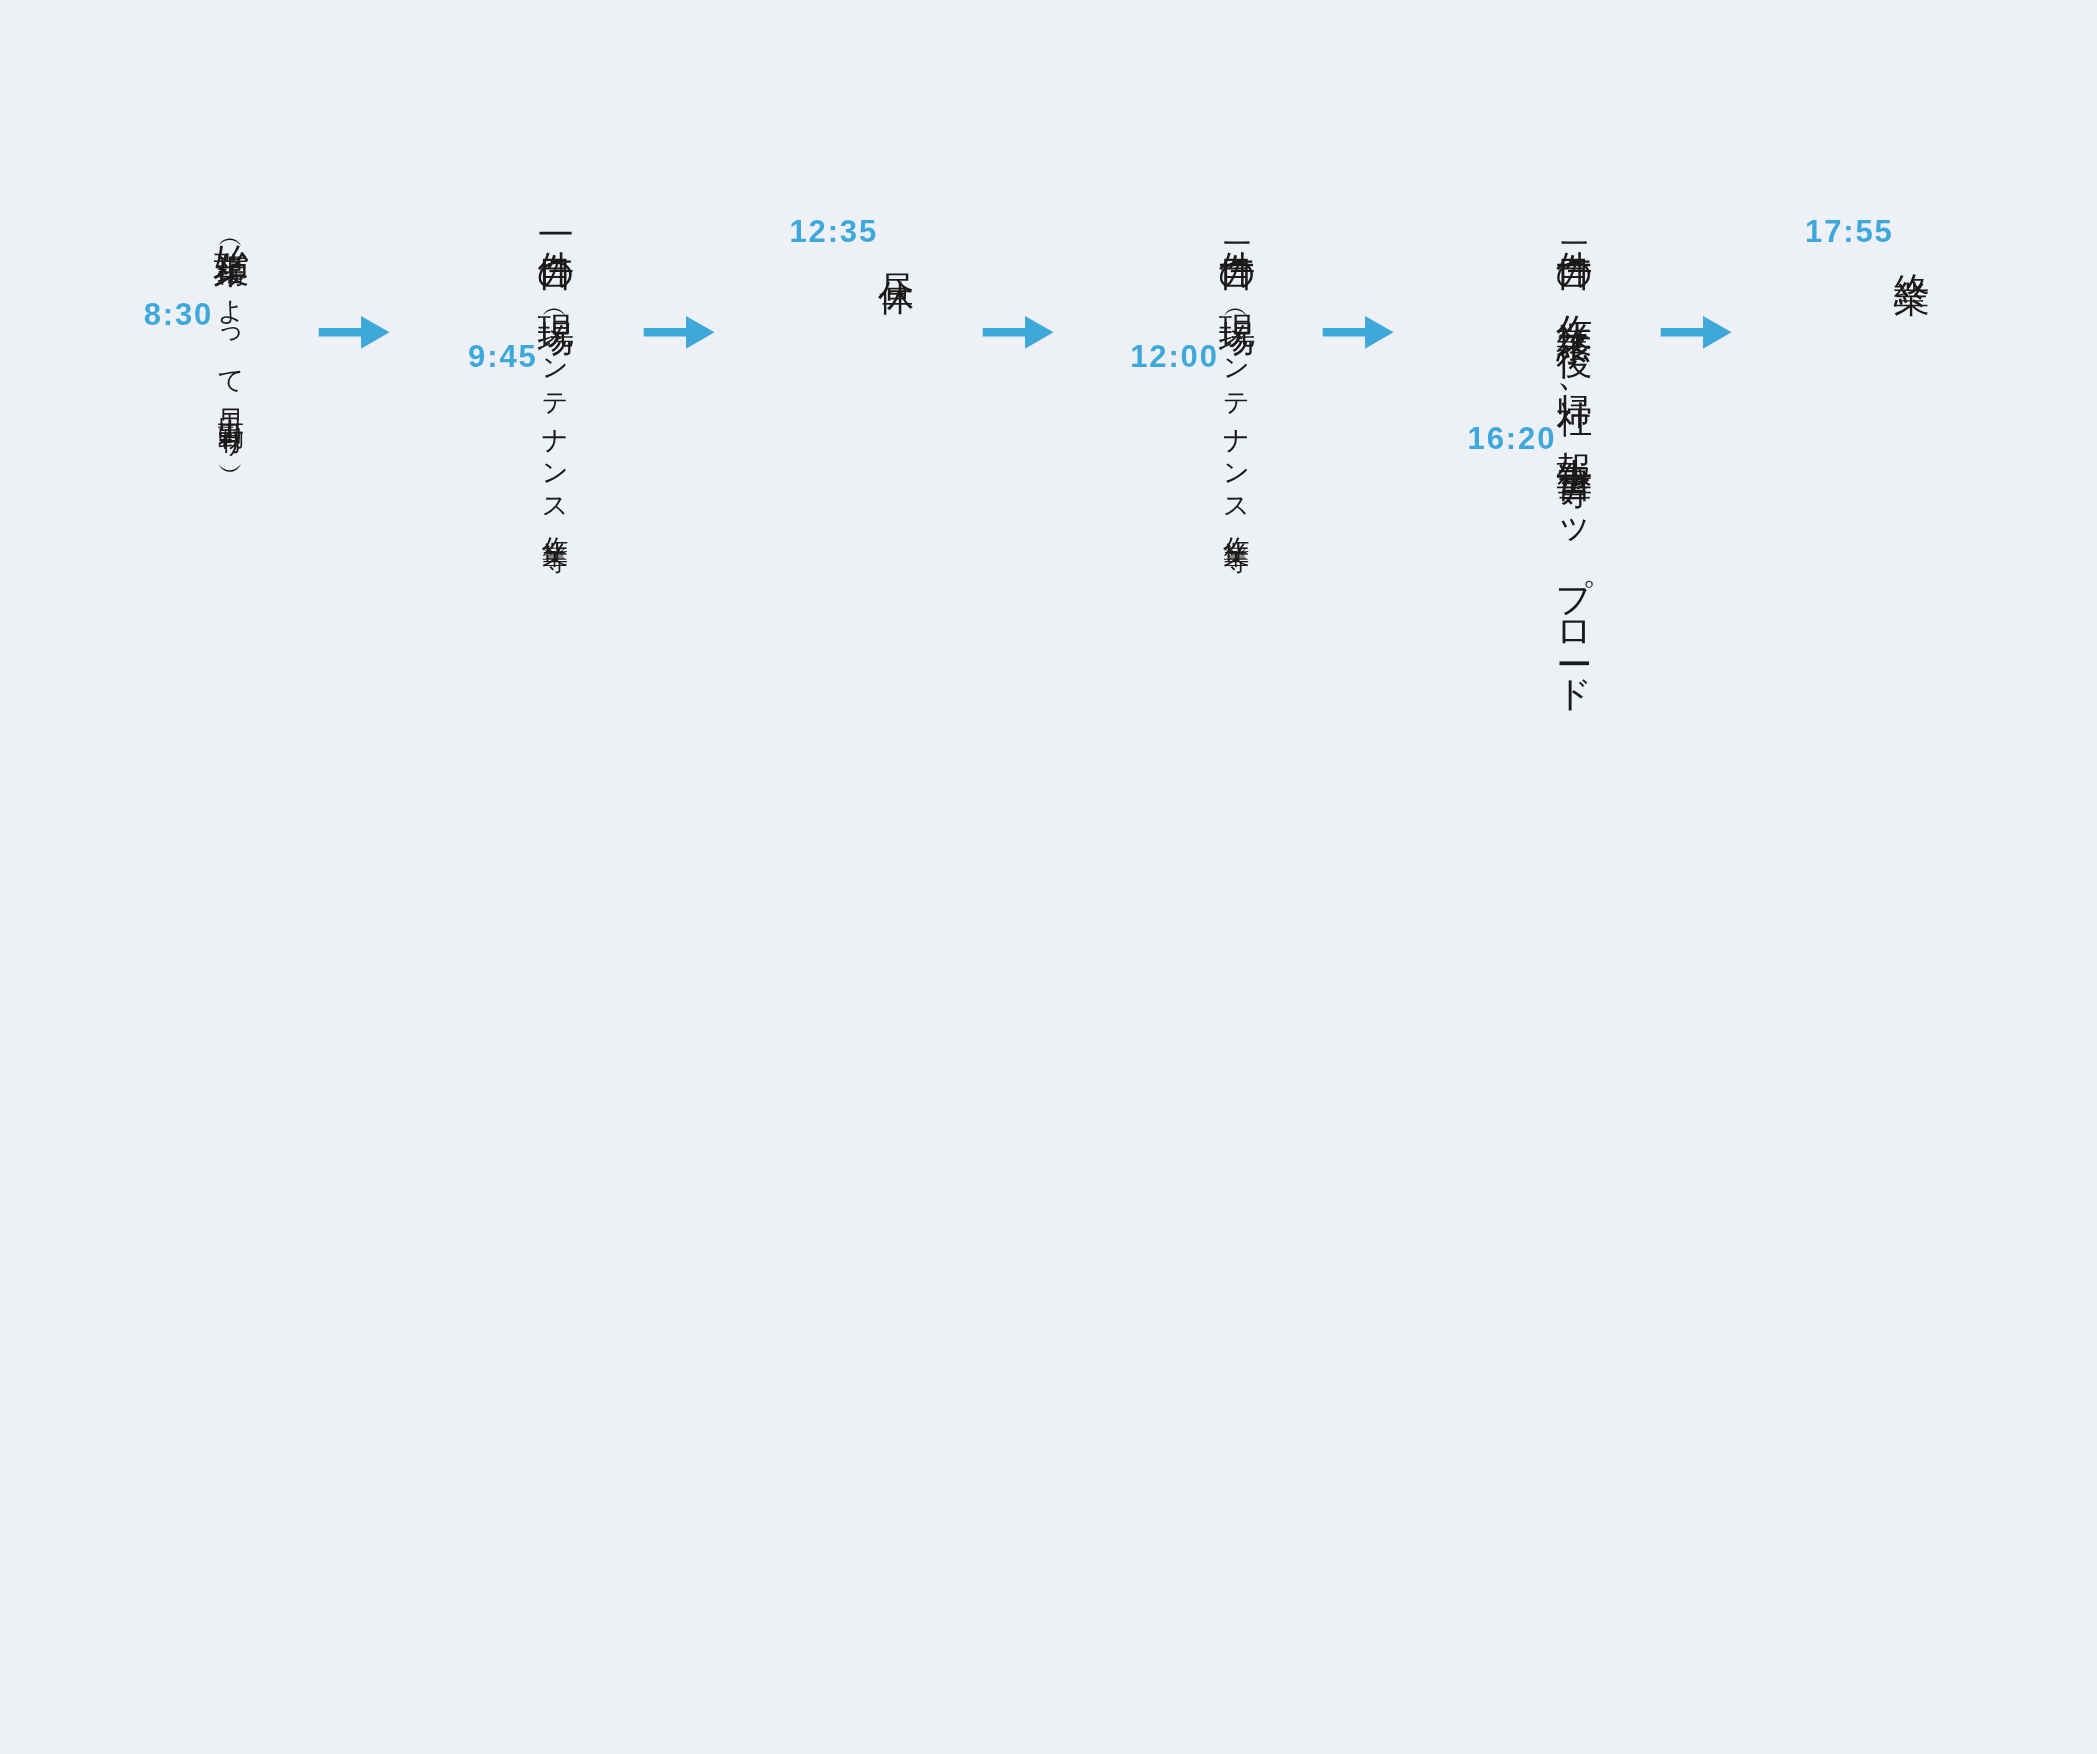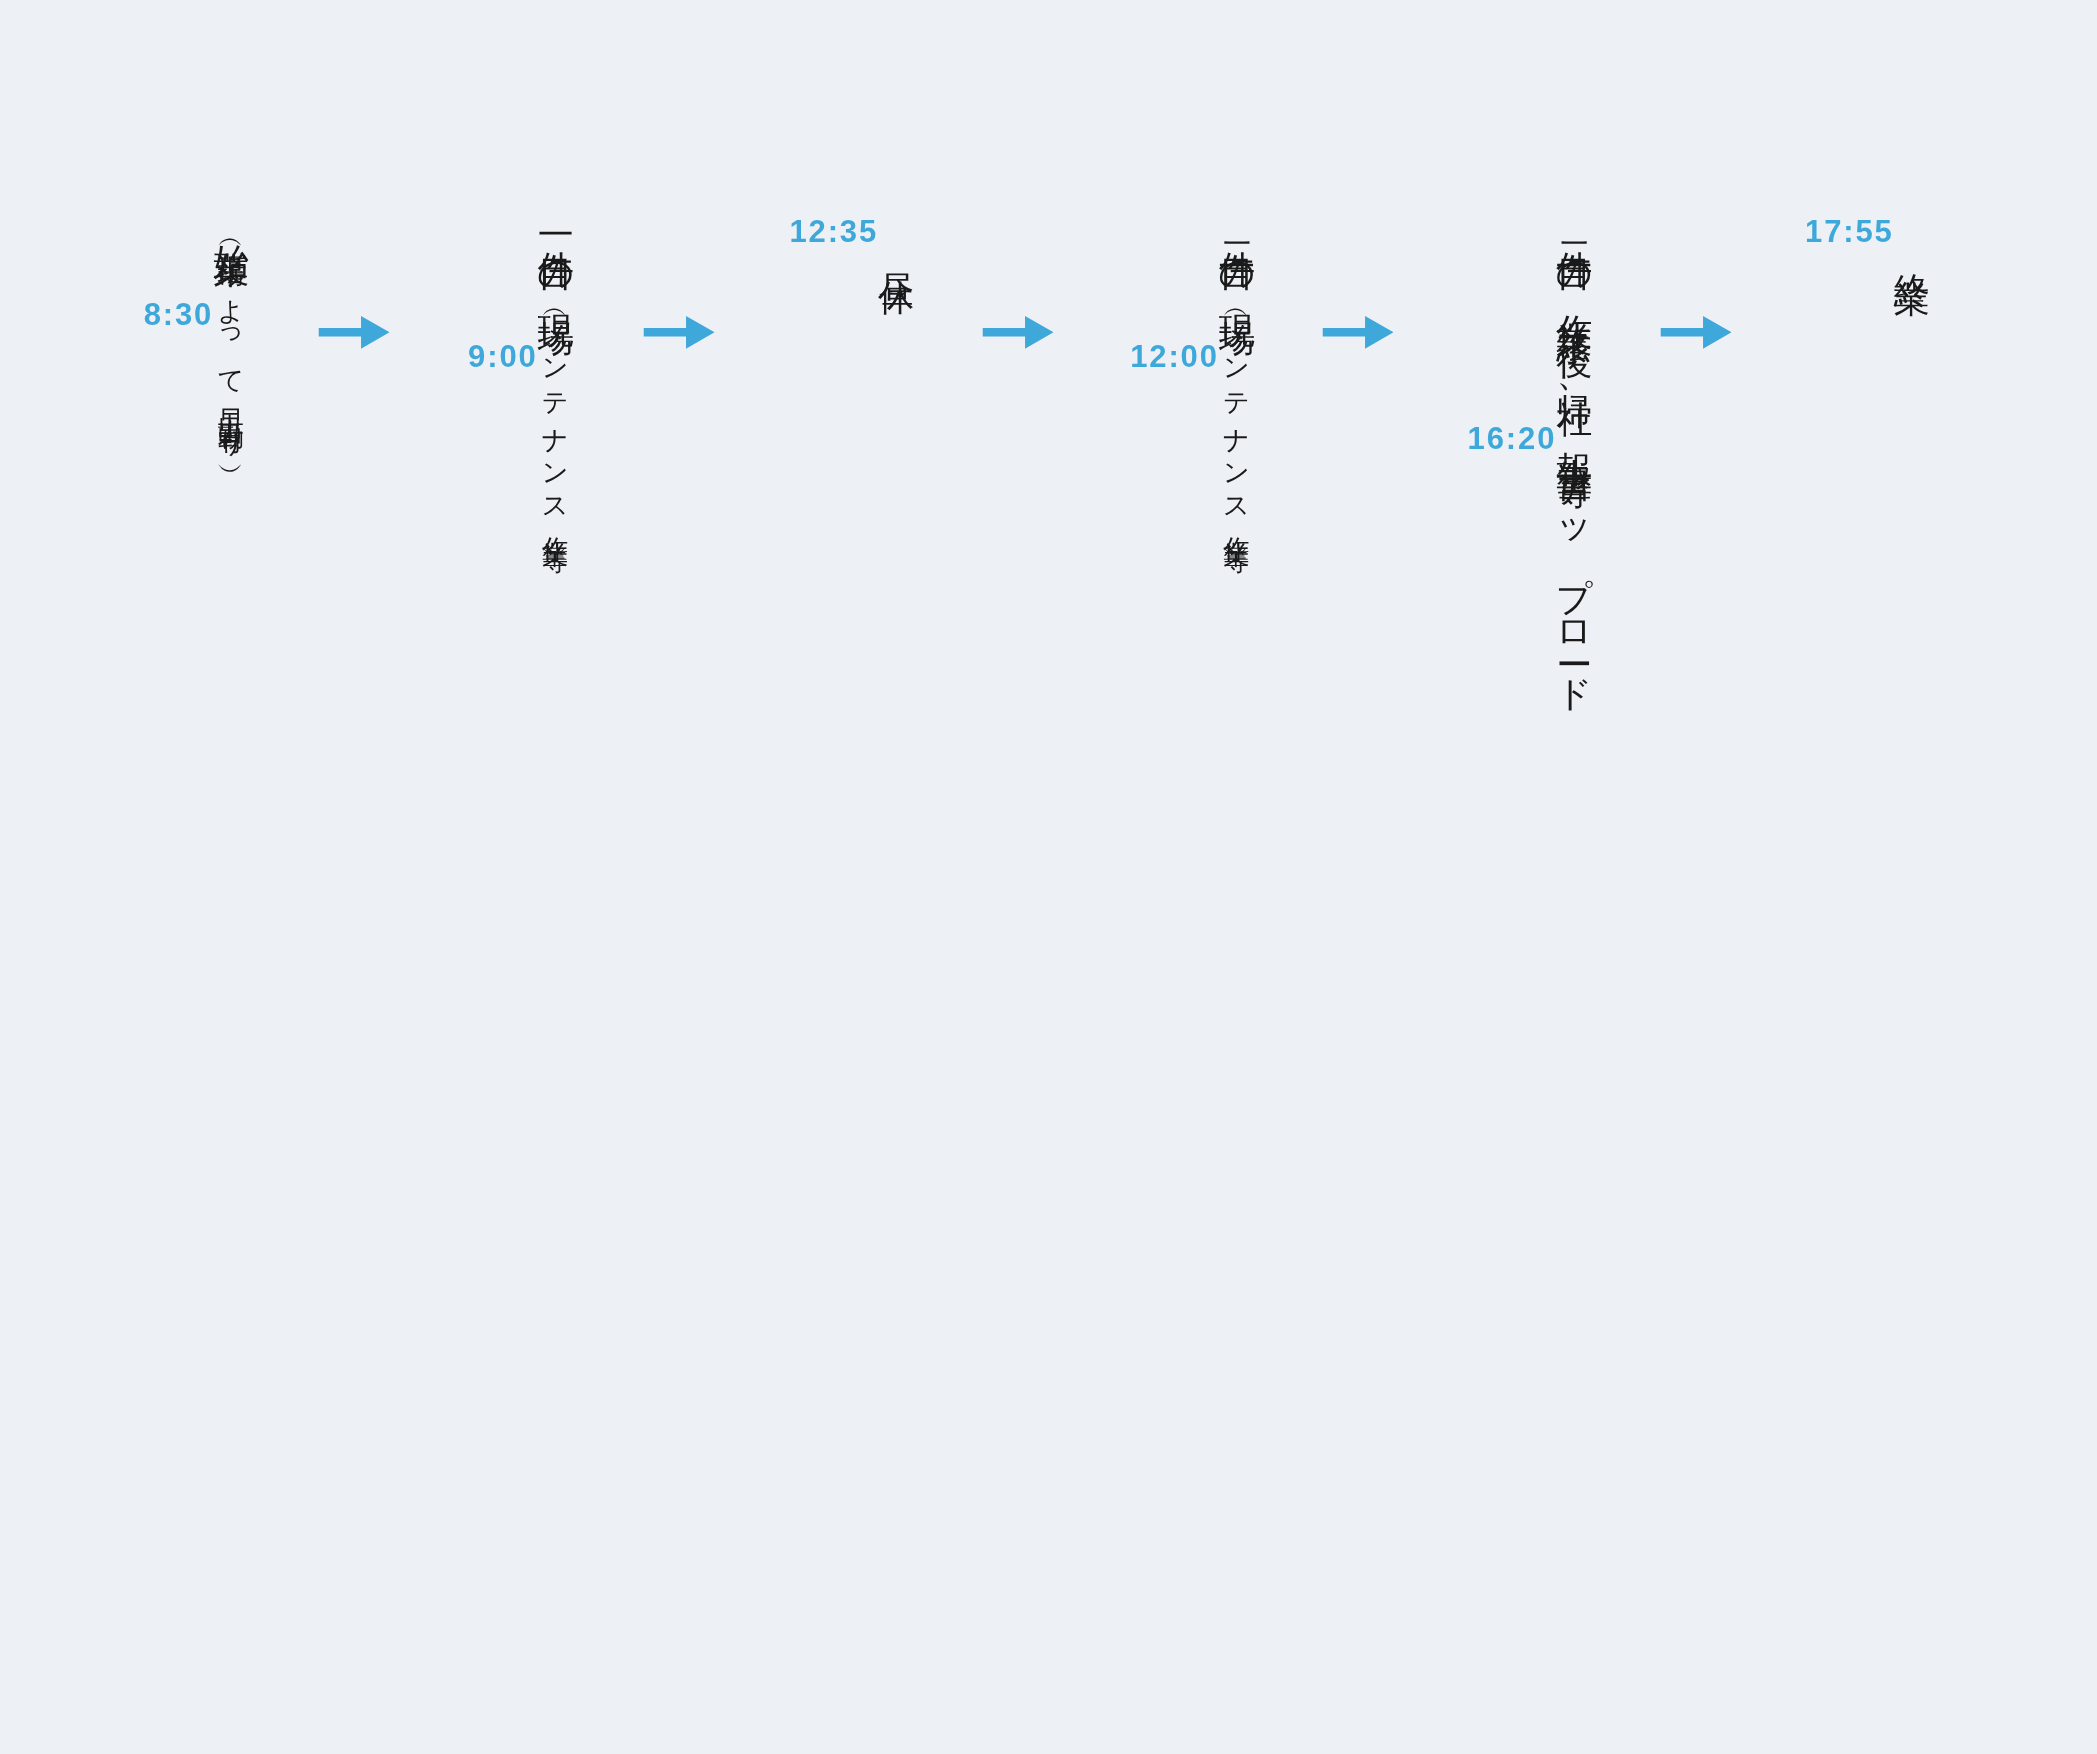--- a/index.html
+++ b/index.html
@@ -61,21 +61,21 @@
     <div class="vtext"><span>始業</span><span class="note">（現場によって早出出勤有り）</span></div>
   </div>
 
   <div class="arrow" style="left:16.90vw">
     <svg viewBox="0 0 217 100" preserveAspectRatio="none">
         <path d="M0 37 H130 V0 L217 50 L130 100 V63 H0 Z"></path>
       </svg>
   </div>
 
   <div class="stage" style="left:24.84vw">
-    <div class="time">9:00</div>
+    <div class="time">9:45</div>
     <div class="vtext"><span>一件目の現場</span><span class="note">（メンテナンス作業等）</span></div>
   </div>
 
   <div class="arrow" style="left:32.40vw">
     <svg viewBox="0 0 217 100" preserveAspectRatio="none">
         <path d="M0 37 H130 V0 L217 50 L130 100 V63 H0 Z"></path>
       </svg>
   </div>
 
   <div class="stage" style="left:40.62vw">

